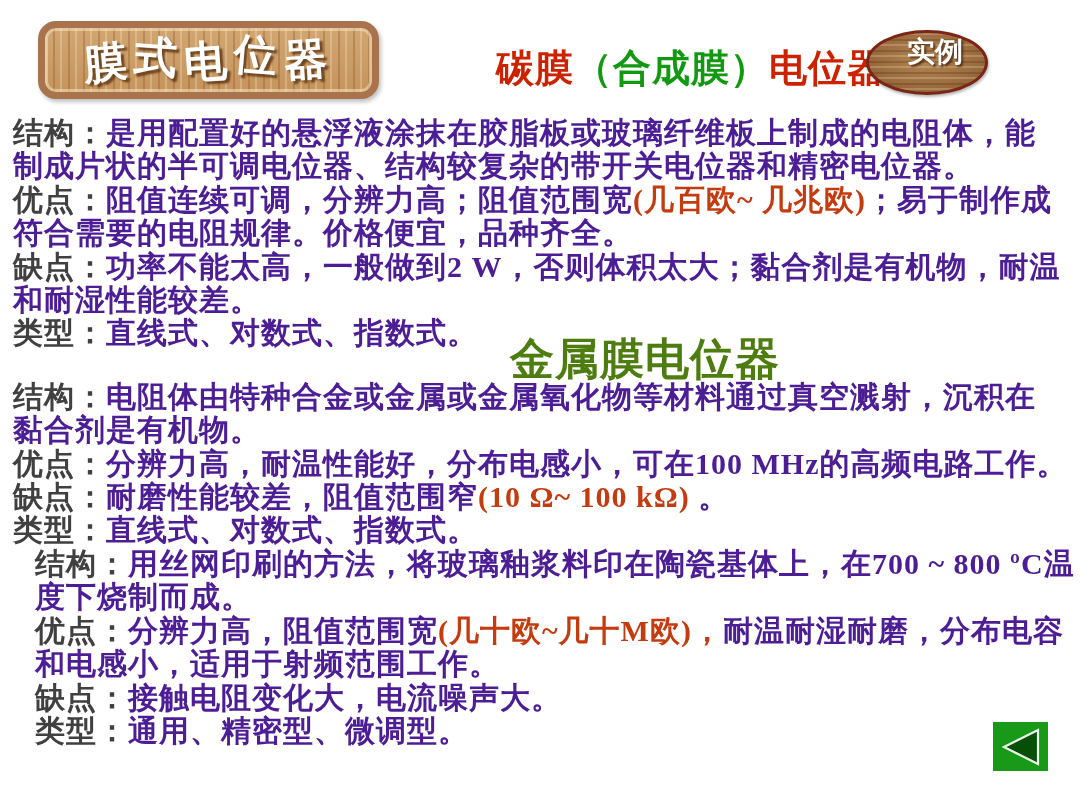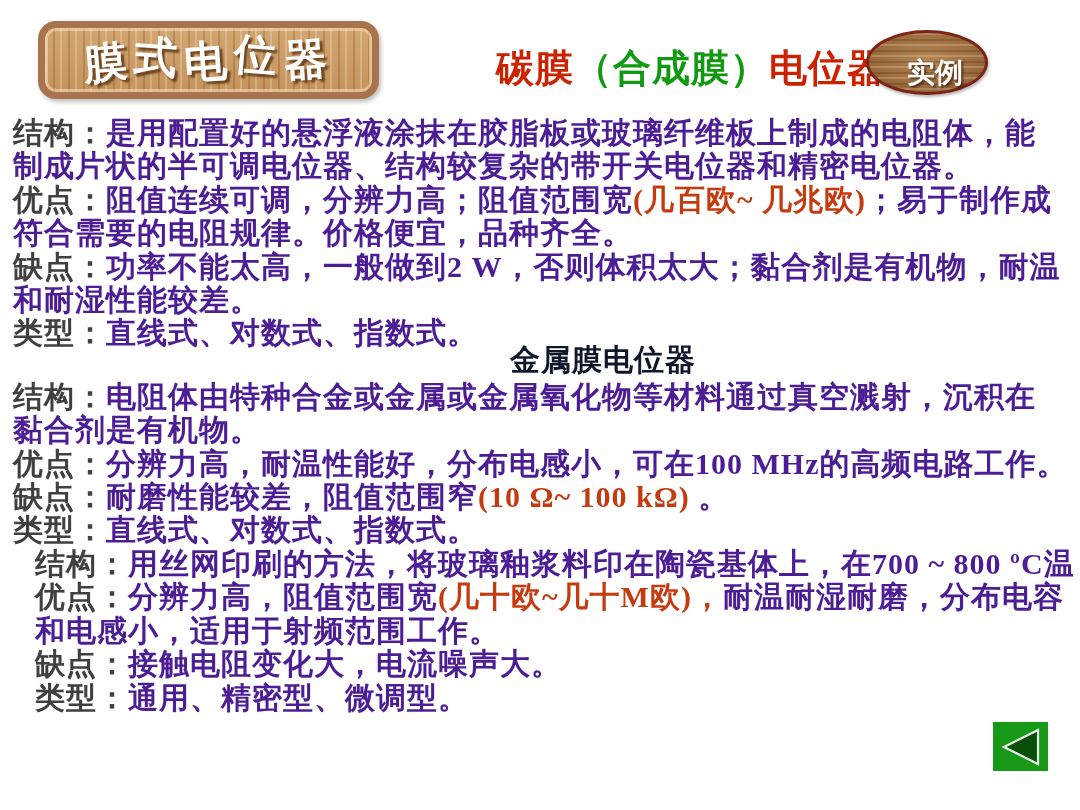--- a/index.html
+++ b/index.html
@@ -45,41 +45,41 @@
   
   .example-btn {
     position:absolute; left:866px; top:30px; width:122px; height:65px;
     border-radius:50%; border:3px solid #7c2416;
     background-color:#a07042;
     background-image:
       repeating-linear-gradient(180deg,
         rgba(255,240,210,0.22) 0 2px, rgba(0,0,0,0) 2px 6px,
         rgba(90,50,20,0.30) 6px 8px, rgba(0,0,0,0) 8px 11px),
       radial-gradient(ellipse at 50% 45%, #b58654 0%, #8f6136 85%);
-    display:flex; align-items:flex-end; justify-content:center;
+    display:flex; align-items:flex-start; justify-content:center;
     padding-left:16px; cursor:pointer;
     box-shadow:1px 2px 3px rgba(0,0,0,0.3);
   }
   .example-btn .label {
     color:#ffffff; font-size:28px; font-weight:bold;
     text-shadow:2px 2px 2px rgba(70,35,10,0.8); white-space:nowrap;
   }
 
   
   .content { position:absolute; left:13px; top:116px; width:1058px; }
   .line {
     font-size:30px; font-weight:bold; line-height:33.4px;
     letter-spacing:1px; white-space:nowrap;
   }
   .c-label { color:#404040; }
   .c-body  { color:#4c1d95; }
   .c-red   { color:#c43b10; }
 
   .heading {
-    font-size:30px; font-weight:bold; color:#0f172a;
+    font-size:44px; font-weight:bold; color:#4d7c0f;
     line-height:40px; white-space:nowrap; letter-spacing:1px;
   }
   .heading-1 { margin:-10px 0 0 497px; }
   .heading-2 { margin:-2px 0 0 502px; }
   .section.indent .line { padding-left:22px; }
 
   
   .back-btn {
     position:absolute; left:993px; top:722px; width:55px; height:49px;
     background:#189a18; display:flex; align-items:center; justify-content:center;
@@ -116,20 +116,21 @@
     <h2 class="heading heading-1">金属膜电位器</h2>
     <div class="section">
         <p class="line"><span class="c-label">结构：</span><span class="c-body">电阻体由特种合金或金属或金属氧化物等材料通过真空溅射，沉积在</span></p>
         <p class="line"><span class="c-body">黏合剂是有机物。</span></p>
         <p class="line"><span class="c-label">优点：</span><span class="c-body">分辨力高，耐温性能好，分布电感小，可在100 MHz的高频电路工作。</span></p>
         <p class="line"><span class="c-label">缺点：</span><span class="c-body">耐磨性能较差，阻值范围窄</span><span class="c-red">(10 Ω~ 100 kΩ)</span><span class="c-body"> 。</span></p>
         <p class="line"><span class="c-label">类型：</span><span class="c-body">直线式、对数式、指数式。</span></p>
       </div>
     <div class="section indent">
         <p class="line"><span class="c-label">结构：</span><span class="c-body">用丝网印刷的方法，将玻璃釉浆料印在陶瓷基体上，在700 ~ 800 ºC温</span></p>
+        <p class="line"><span class="c-body">度下烧制而成。</span></p>
         <p class="line"><span class="c-label">优点：</span><span class="c-body">分辨力高，阻值范围宽</span><span class="c-red">(几十欧~几十M欧)，</span><span class="c-body">耐温耐湿耐磨，分布电容</span></p>
         <p class="line"><span class="c-body">和电感小，适用于射频范围工作。</span></p>
         <p class="line"><span class="c-label">缺点：</span><span class="c-body">接触电阻变化大，电流噪声大。</span></p>
         <p class="line"><span class="c-label">类型：</span><span class="c-body">通用、精密型、微调型。</span></p>
       </div>
   </div>
 
   <div class="back-btn">
     <svg width="46" height="42" viewBox="0 0 46 42">
       <polygon points="40,4 40,38 6,21" fill="#074f07" stroke="#e9f4e9" stroke-width="2.2"></polygon>

